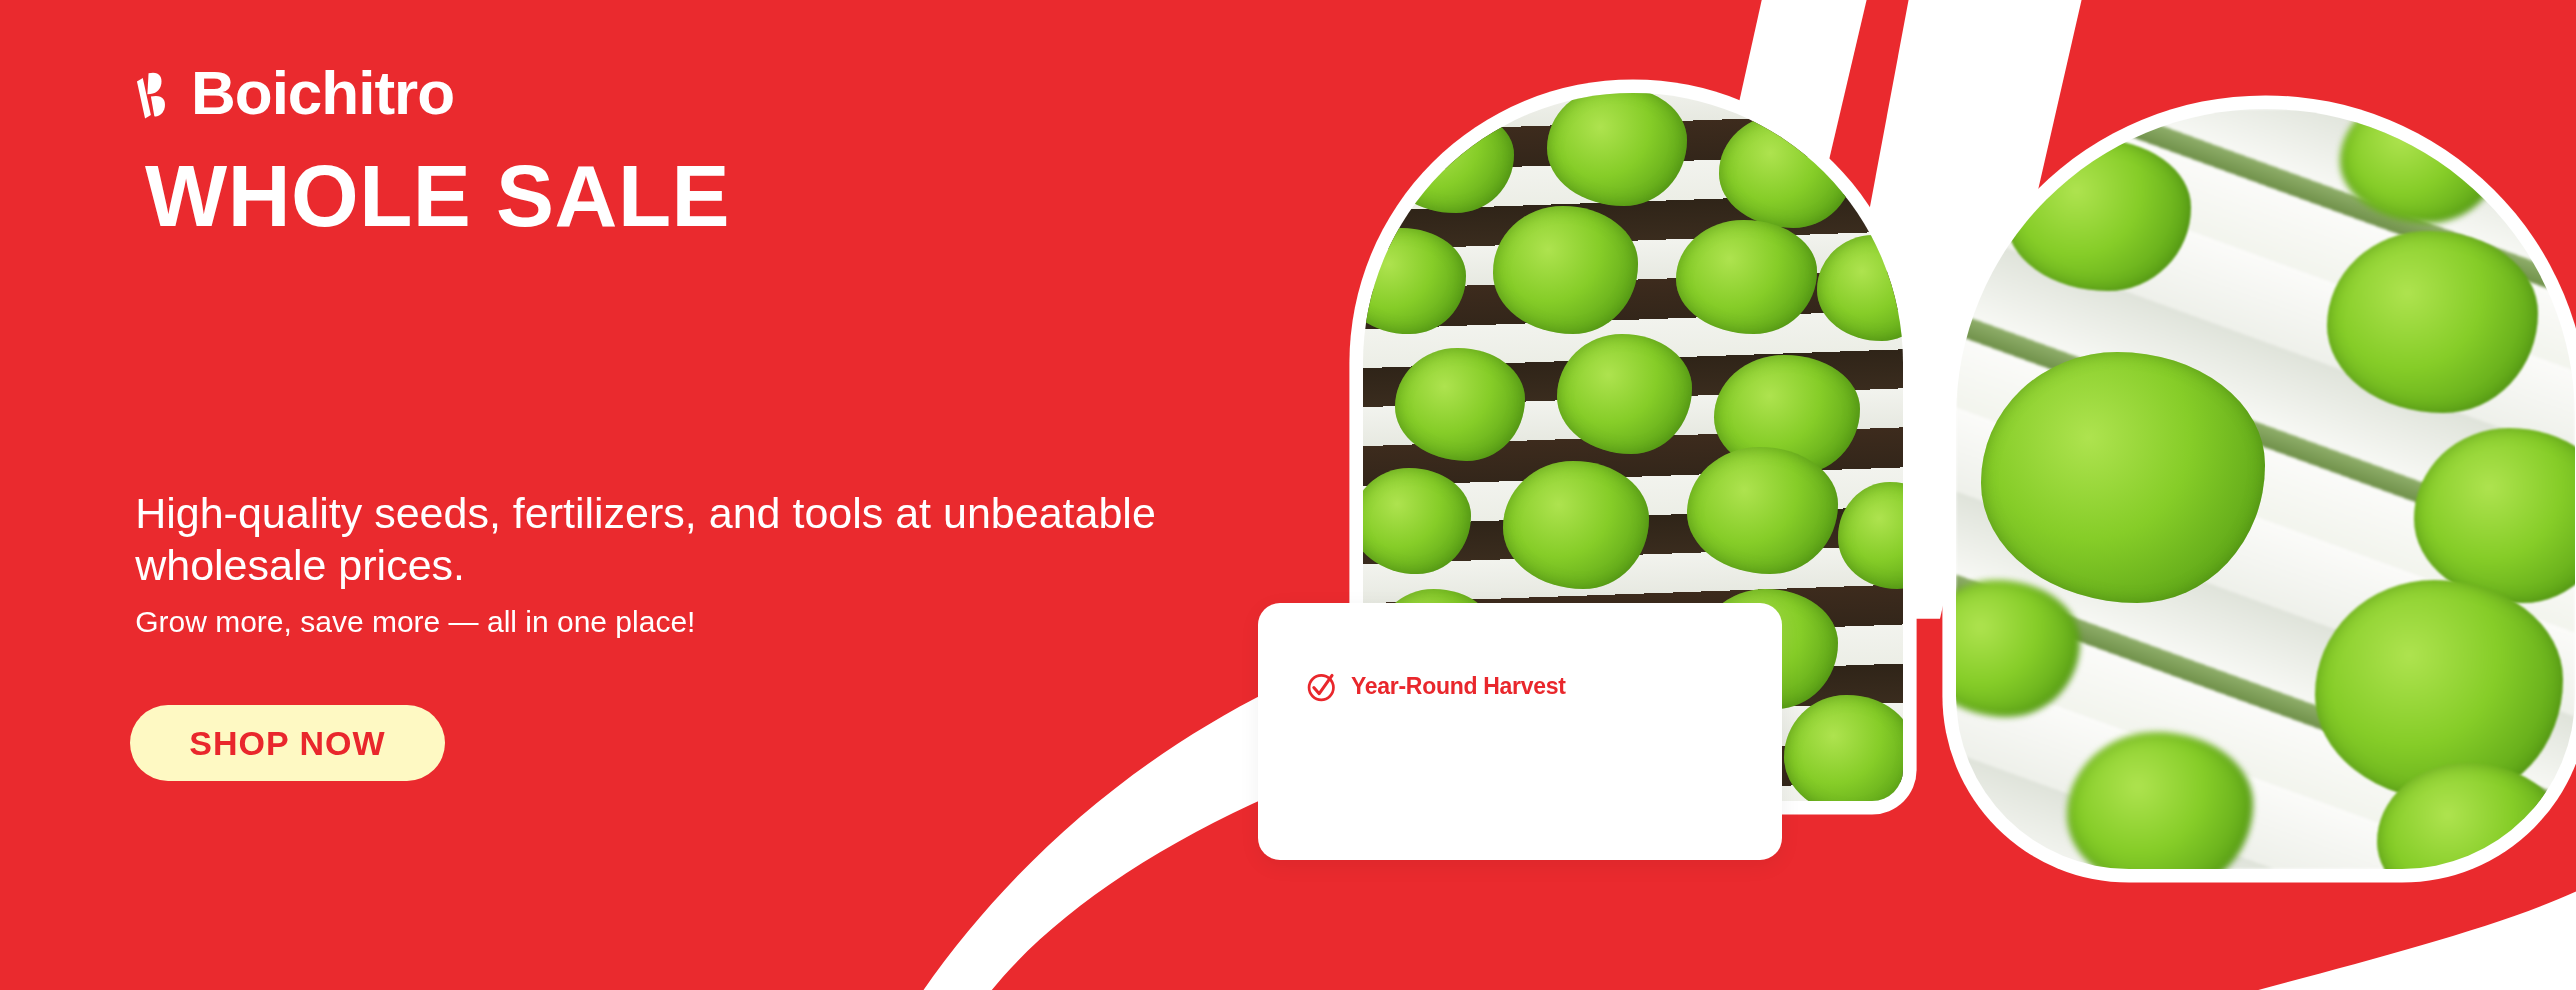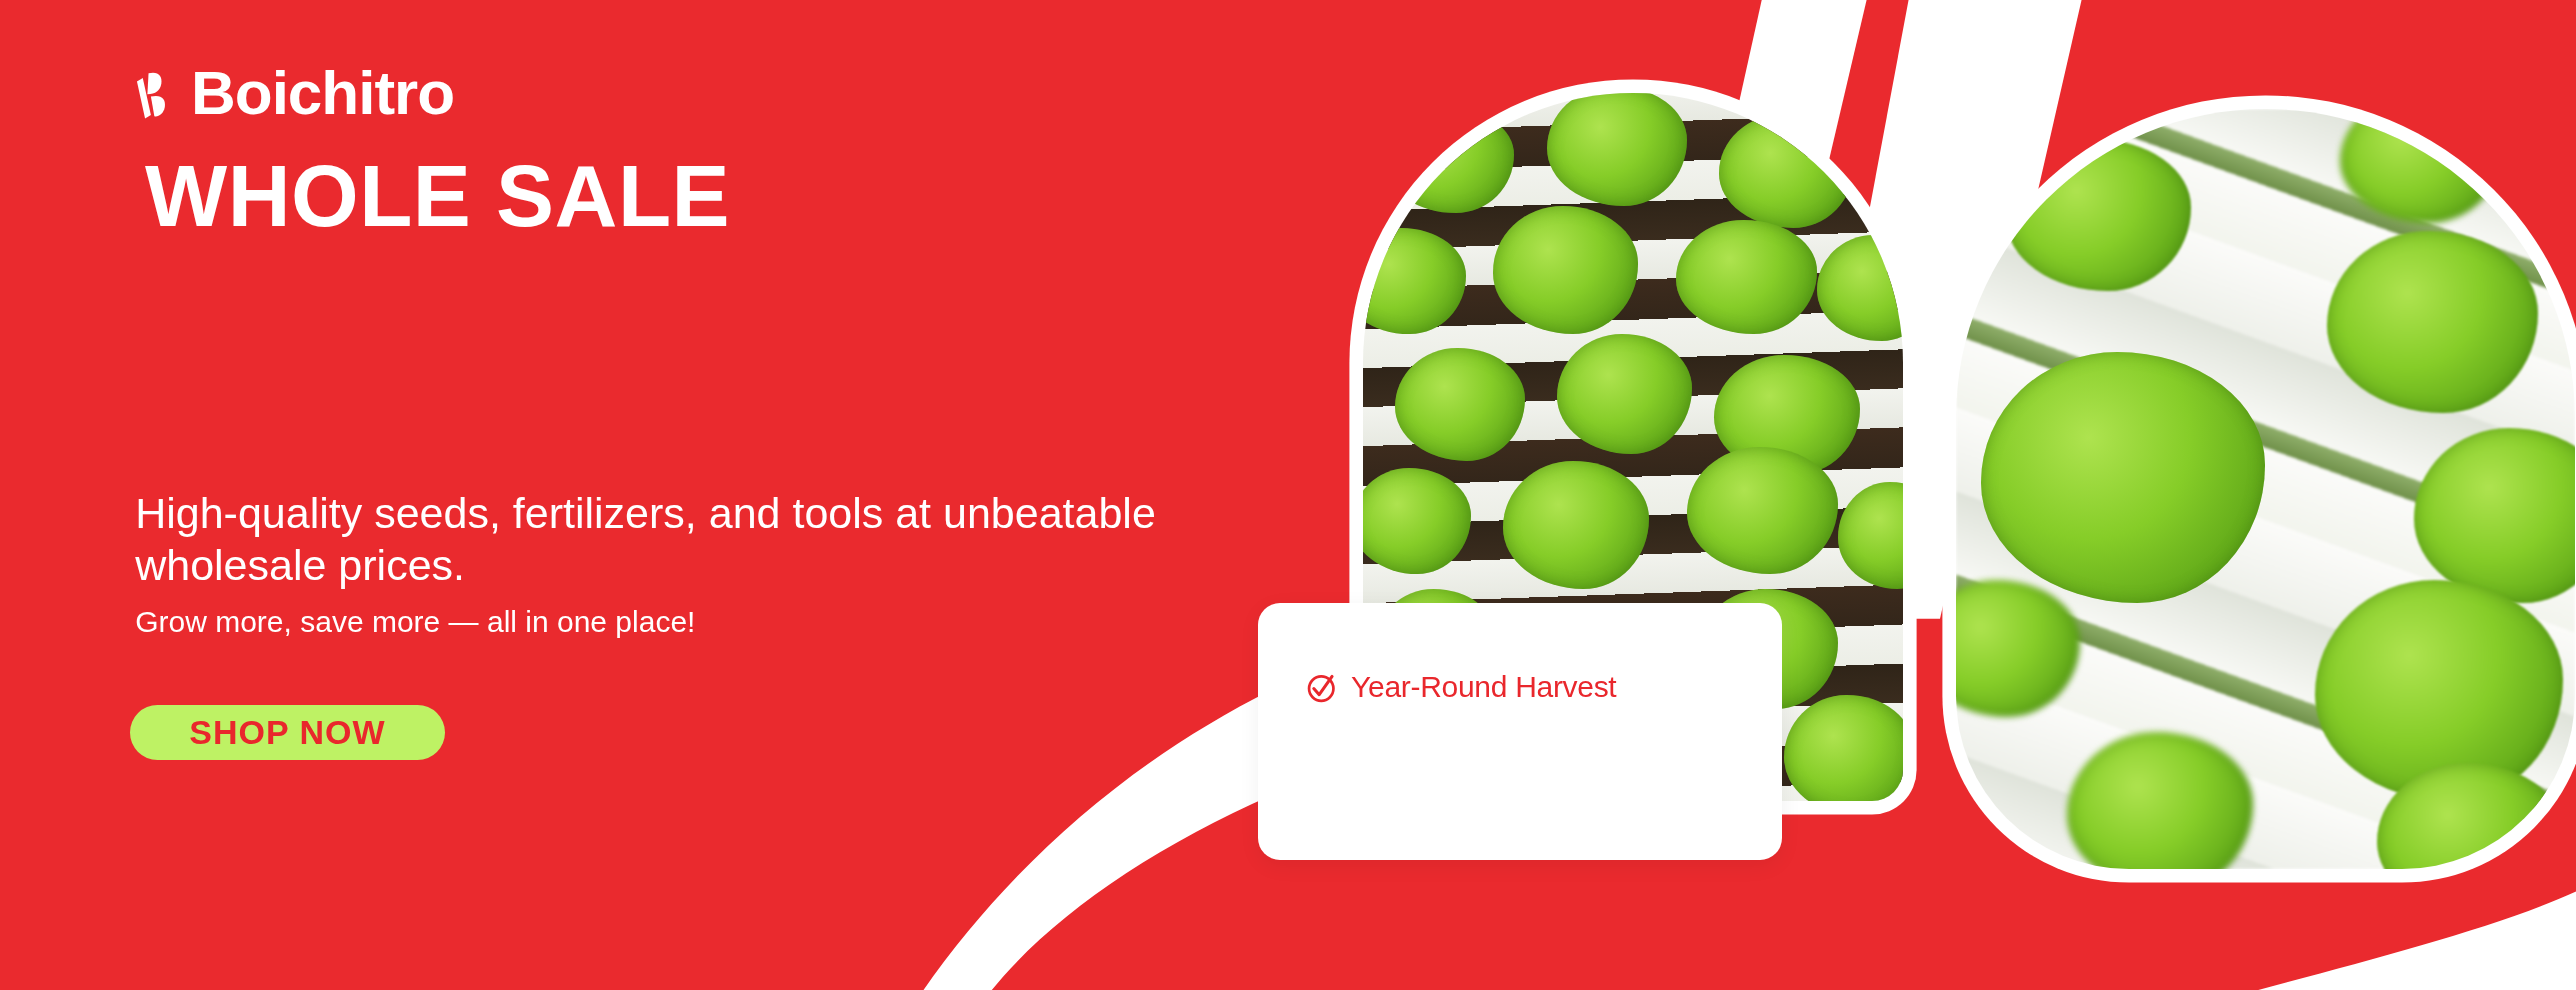--- a/index.html
+++ b/index.html
@@ -95,22 +95,22 @@
     font-weight: 400;
     line-height: 1.2;
     white-space: nowrap;
   }
 
   .shop-btn {
     position: absolute;
     left: 130px;
     top: 705px;
     min-width: 315px;
-    height: 55px;
-    background: #bef264;
+    height: 76px;
+    background: #fef9c3;
     border: none;
     border-radius: 39px;
     color: #e9272c;
     font-family: "Liberation Sans", sans-serif;
     font-size: 34px;
     font-weight: 700;
     letter-spacing: 1px;
     cursor: pointer;
     display: flex;
     align-items: center;
@@ -208,22 +208,22 @@
     gap: 17px;
   }
   .feature-item {
     display: flex;
     align-items: center;
     gap: 13.6px;
   }
   .check-icon { width: 32.5px; height: 32.5px; flex: none; display: block; }
   .feature-label {
     color: #e9272c;
-    font-size: 30px;
-    font-weight: 400;
+    font-size: 23px;
+    font-weight: 700;
     white-space: nowrap;
     letter-spacing: -0.3px;
   }
 </style>
 </head>
 <body>
 
 <div class="banner">
 
   <svg class="swoosh-layer" viewBox="0 0 4913 1890" preserveAspectRatio="none" aria-hidden="true">

